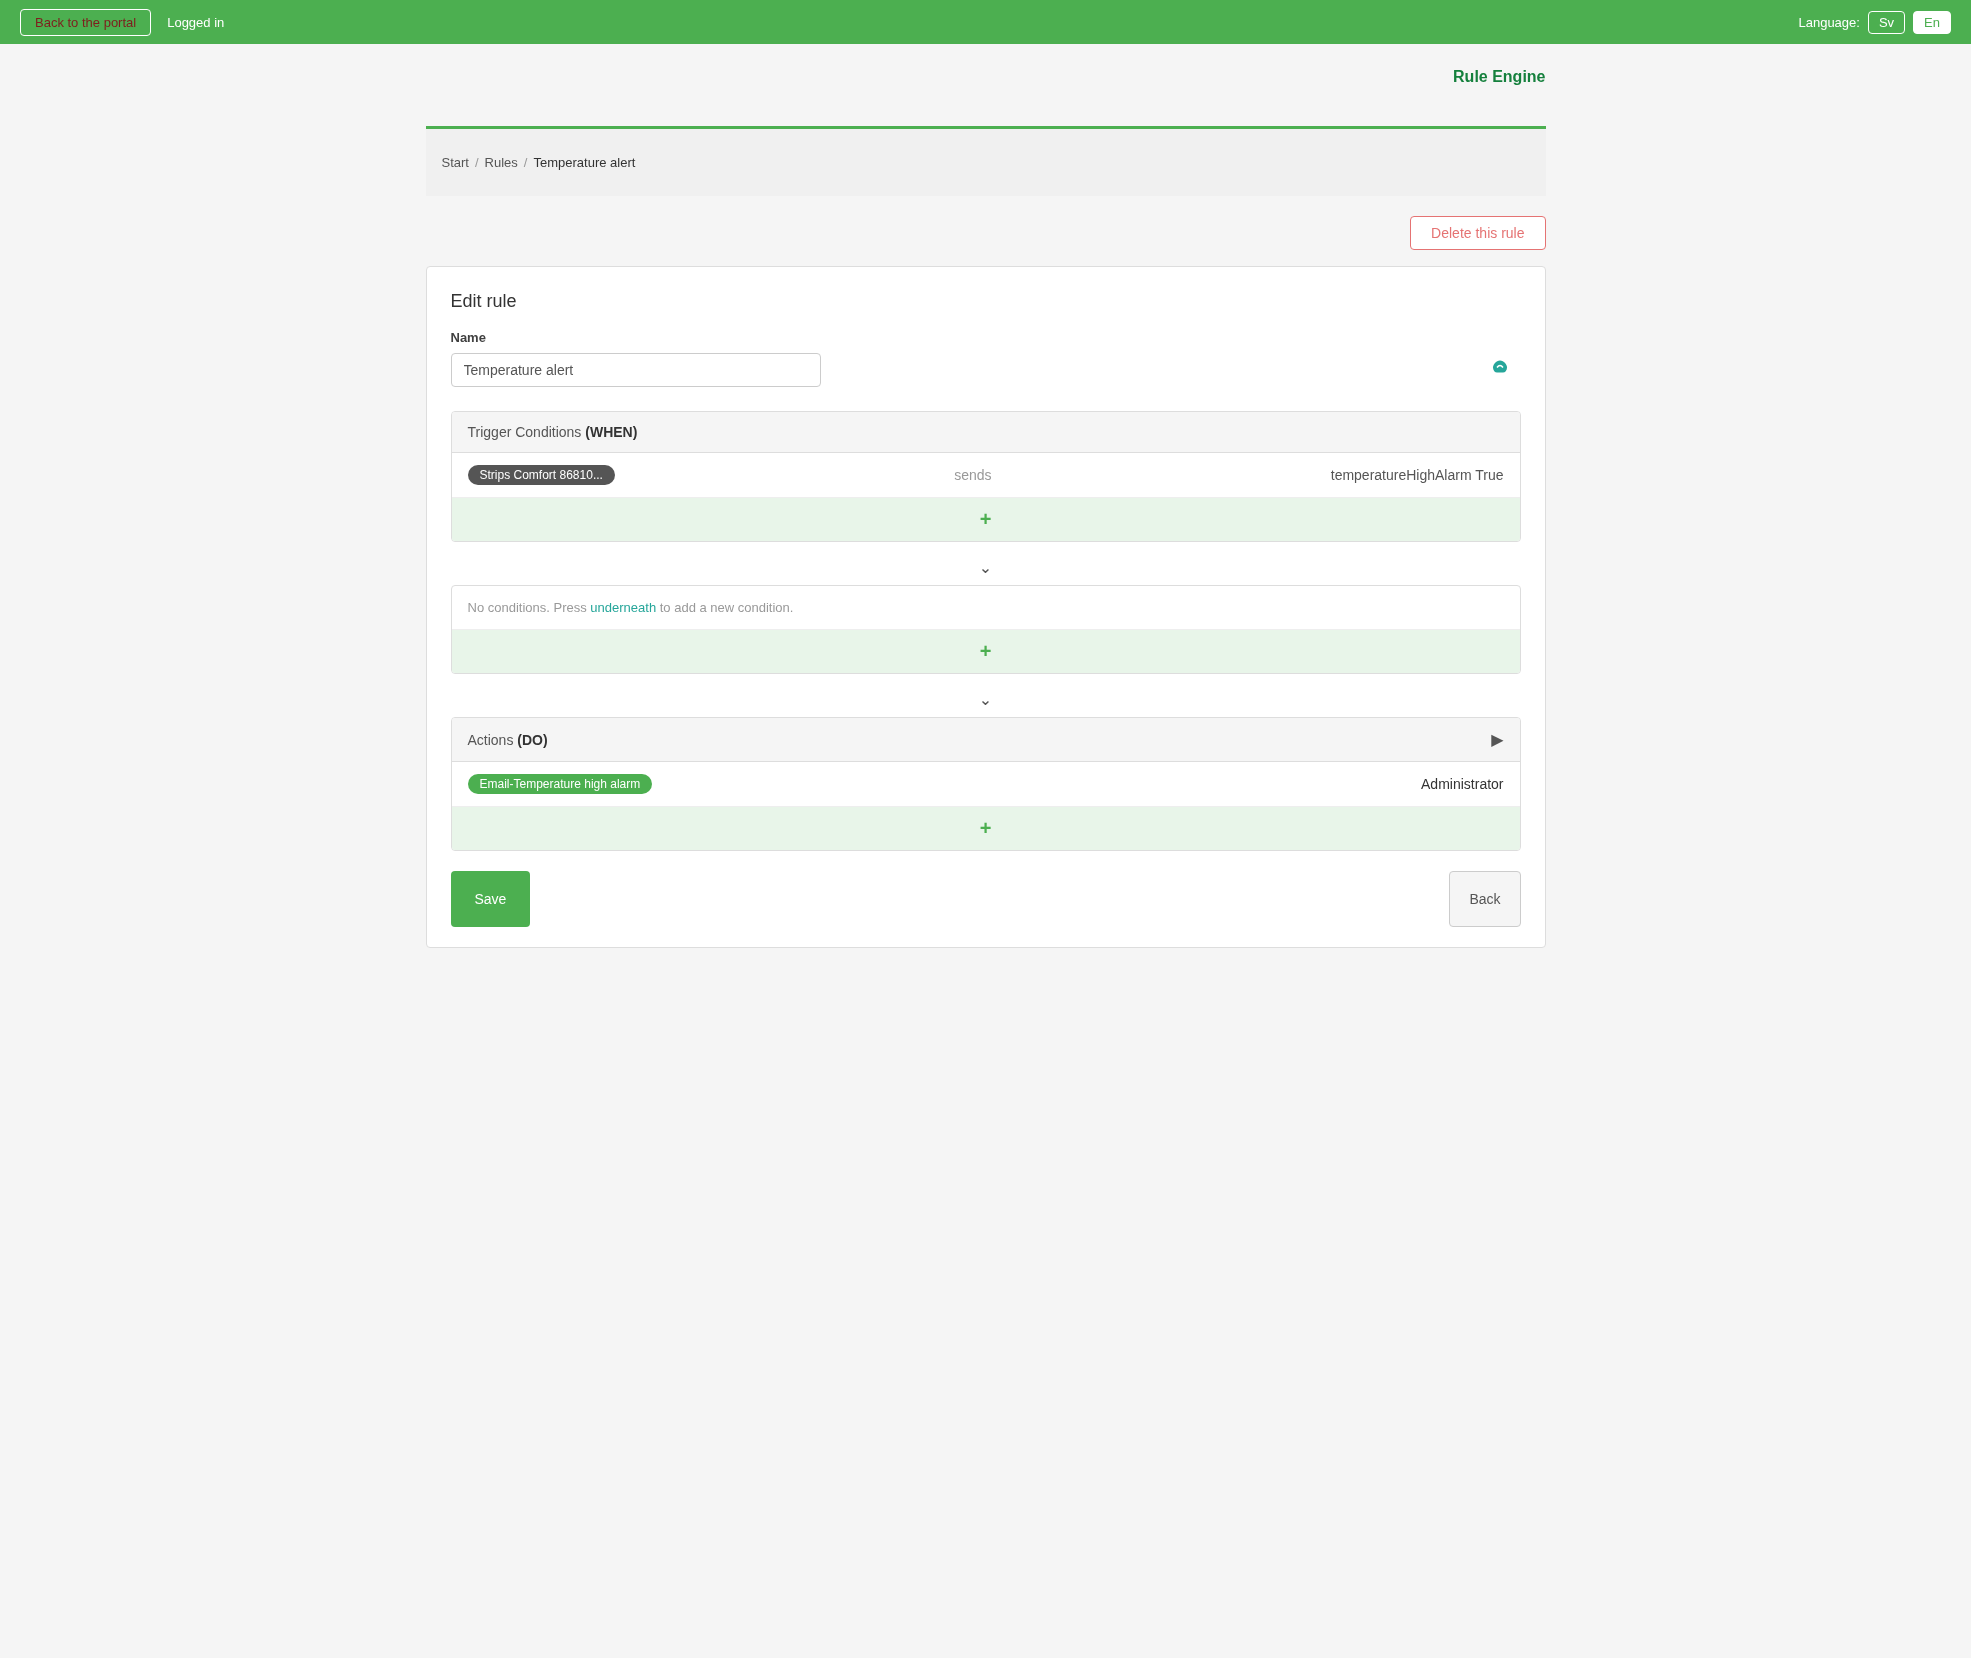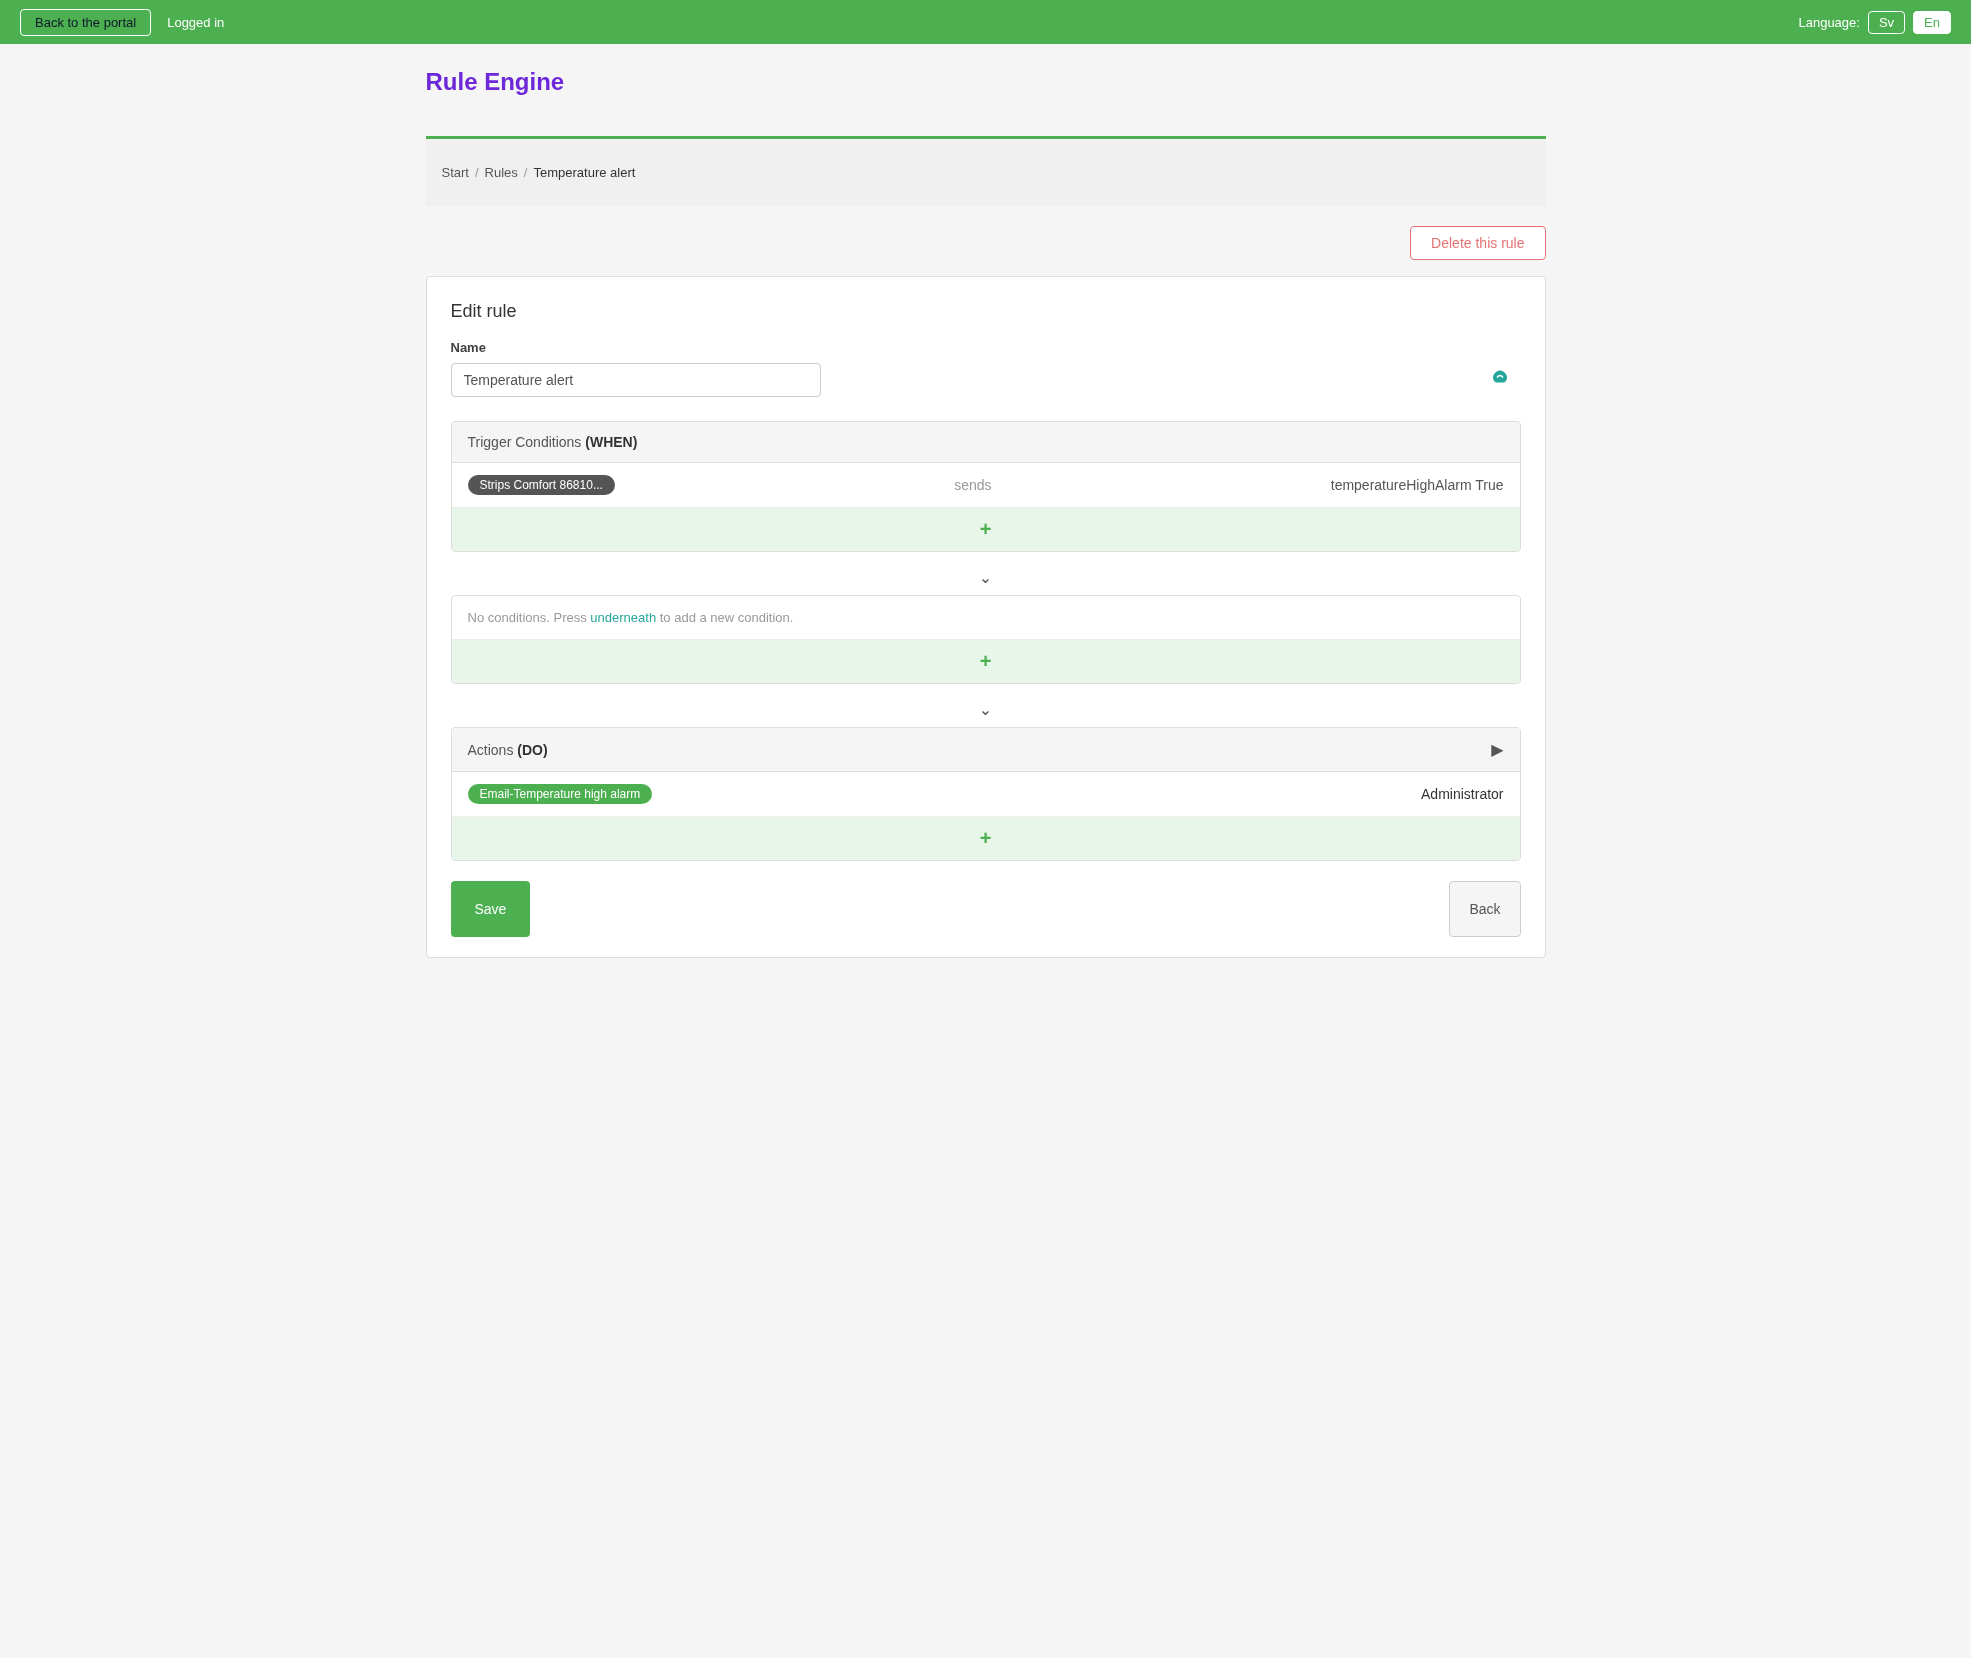--- a/index.html
+++ b/index.html
@@ -20,21 +20,21 @@
       justify-content: space-between;
     }
     .top-nav-left {
       display: flex;
       align-items: center;
       gap: 16px;
     }
     .back-btn {
       border: 1px solid #fff;
       background: transparent;
-      color: #0f172a;
+      color: #7f1d1d;
       padding: 5px 14px;
       border-radius: 4px;
       cursor: pointer;
       font-size: 13px;
     }
     .logged-in-text {
       color: #fff;
       font-size: 13px;
     }
     .top-nav-right {
@@ -61,23 +61,24 @@
     }
 
     
     .page-content {
       max-width: 1200px;
       margin: 0 auto;
       padding: 24px 40px;
     }
 
     .page-title {
-      color: #6d28d9;
-      font-size: 24px;
+      color: #15803d;
+      font-size: 16px;
       margin-bottom: 40px;
+      text-align: right;
     }
 
     
     .breadcrumb-bar {
       background: #f0f0f0;
       border-top: 3px solid #4caf50;
       padding: 26px 16px;
       display: flex;
       align-items: center;
       gap: 6px;

